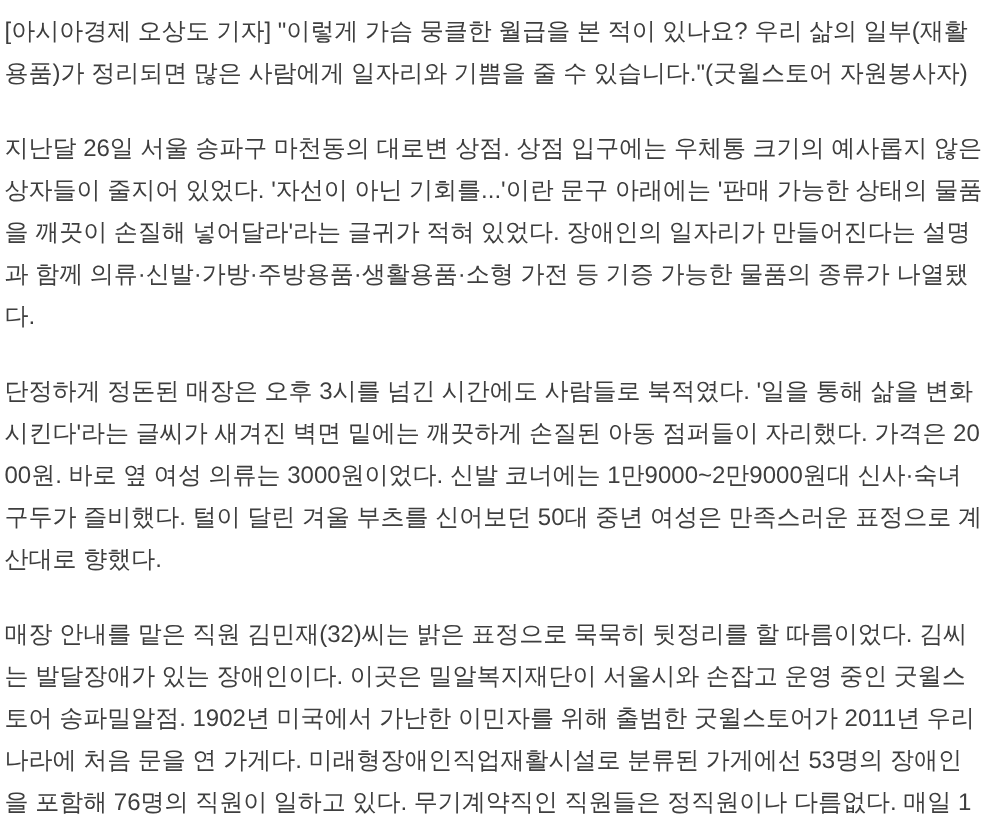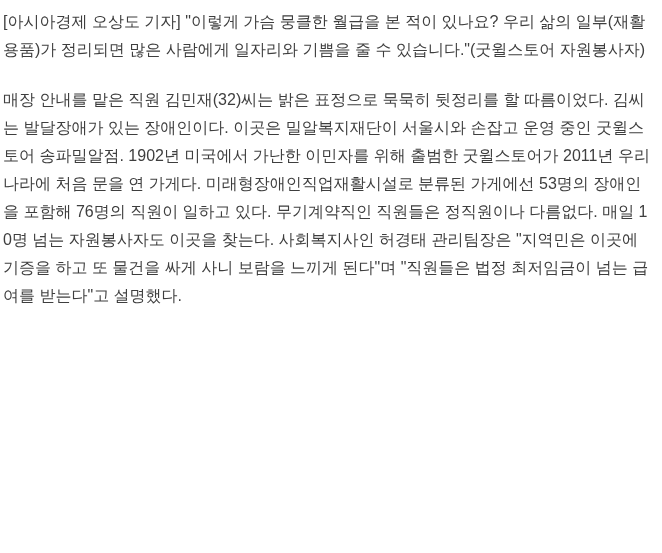--- a/index.html
+++ b/index.html
@@ -29,14 +29,16 @@
   }
   .article p:last-child {
     margin-bottom: 0;
   }
 </style>
 </head>
 <body>
 
 <div class="article">
   <p>[아시아경제 오상도 기자] "이렇게 가슴 뭉클한 월급을 본 적이 있나요? 우리 삶의 일부(재활용품)가 정리되면 많은 사람에게 일자리와 기쁨을 줄 수 있습니다."(굿윌스토어 자원봉사자)</p>
+  <p>지난달 26일 서울 송파구 마천동의 대로변 상점. 상점 입구에는 우체통 크기의 예사롭지 않은 상자들이 줄지어 있었다. '자선이 아닌 기회를...'이란 문구 아래에는 '판매 가능한 상태의 물품을 깨끗이 손질해 넣어달라'라는 글귀가 적혀 있었다. 장애인의 일자리가 만들어진다는 설명과 함께 의류·신발·가방·주방용품·생활용품·소형 가전 등 기증 가능한 물품의 종류가 나열됐다.</p>
+  <p>단정하게 정돈된 매장은 오후 3시를 넘긴 시간에도 사람들로 북적였다. '일을 통해 삶을 변화시킨다'라는 글씨가 새겨진 벽면 밑에는 깨끗하게 손질된 아동 점퍼들이 자리했다. 가격은 2000원. 바로 옆 여성 의류는 3000원이었다. 신발 코너에는 1만9000~2만9000원대 신사·숙녀 구두가 즐비했다. 털이 달린 겨울 부츠를 신어보던 50대 중년 여성은 만족스러운 표정으로 계산대로 향했다.</p>
   <p>매장 안내를 맡은 직원 김민재(32)씨는 밝은 표정으로 묵묵히 뒷정리를 할 따름이었다. 김씨는 발달장애가 있는 장애인이다. 이곳은 밀알복지재단이 서울시와 손잡고 운영 중인 굿윌스토어 송파밀알점. 1902년 미국에서 가난한 이민자를 위해 출범한 굿윌스토어가 2011년 우리나라에 처음 문을 연 가게다. 미래형장애인직업재활시설로 분류된 가게에선 53명의 장애인을 포함해 76명의 직원이 일하고 있다. 무기계약직인 직원들은 정직원이나 다름없다. 매일 10명 넘는 자원봉사자도 이곳을 찾는다. 사회복지사인 허경태 관리팀장은 "지역민은 이곳에 기증을 하고 또 물건을 싸게 사니 보람을 느끼게 된다"며 "직원들은 법정 최저임금이 넘는 급여를 받는다"고 설명했다.</p>
 </div>
 
 </body></html>

